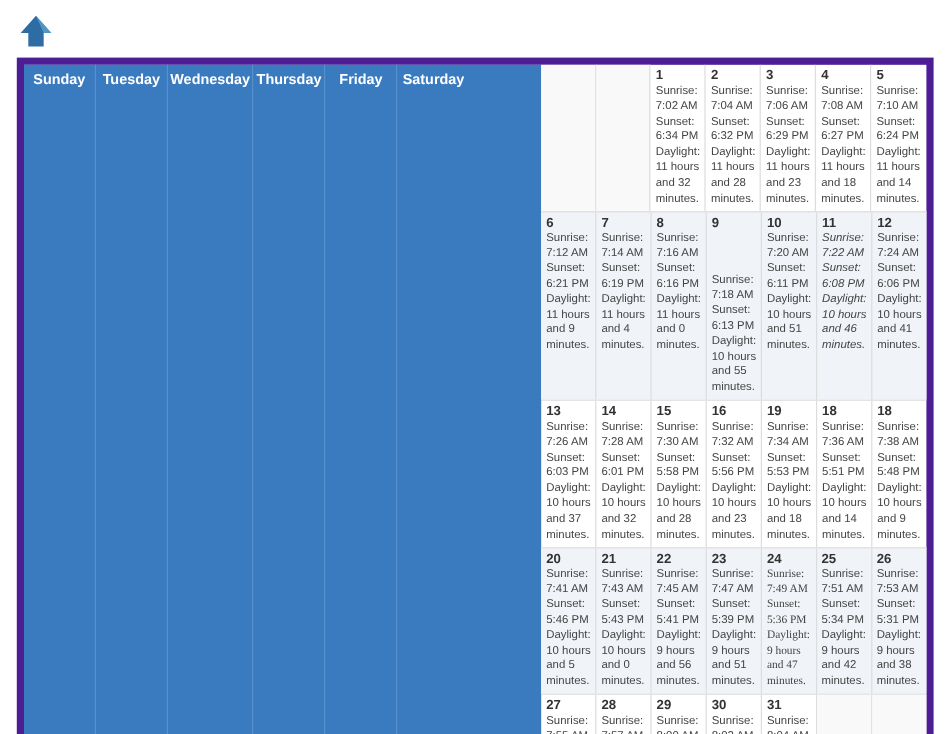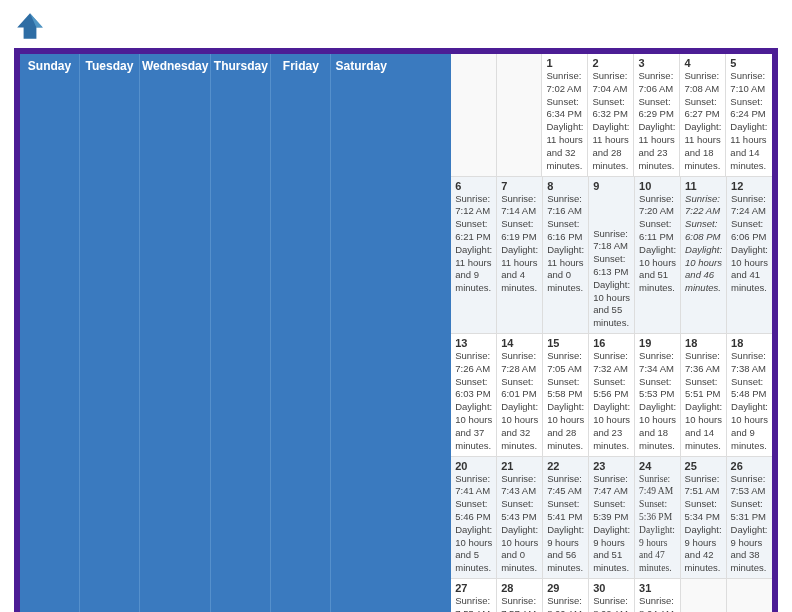--- a/index.html
+++ b/index.html
@@ -245,21 +245,21 @@
           </div>
           <div class="cal-cell">
             <span class="cell-day">14</span>
             <div class="cell-info" style="white-space: pre-line;">Sunrise: 7:28 AM
 Sunset: 6:01 PM
 Daylight: 10 hours
 and 32 minutes.</div>
           </div>
           <div class="cal-cell">
             <span class="cell-day">15</span>
-            <div class="cell-info" style="white-space: pre-line;">Sunrise: 7:05 AM
+            <div class="cell-info" style="white-space: pre-line;">Sunrise: 7:30 AM
 Sunset: 5:58 PM
 Daylight: 10 hours
 and 28 minutes.</div>
           </div>
           <div class="cal-cell">
             <span class="cell-day">16</span>
             <div class="cell-info" style="white-space: pre-line;">Sunrise: 7:32 AM
 Sunset: 5:56 PM
 Daylight: 10 hours
 and 23 minutes.</div>

